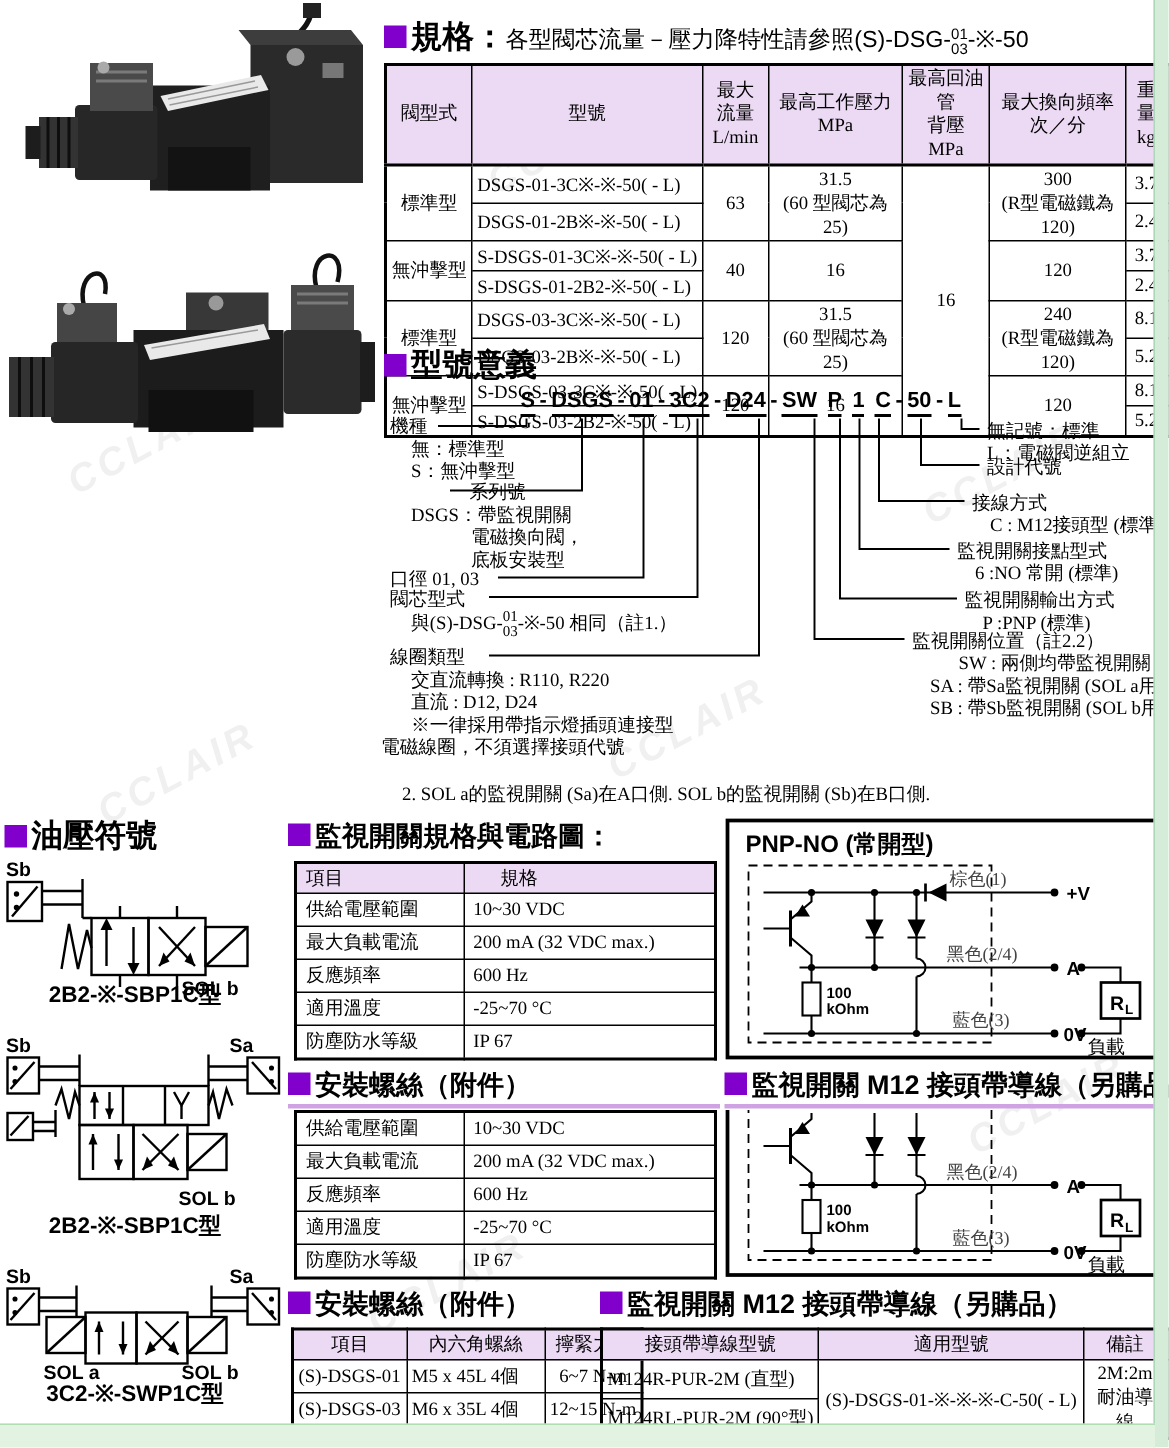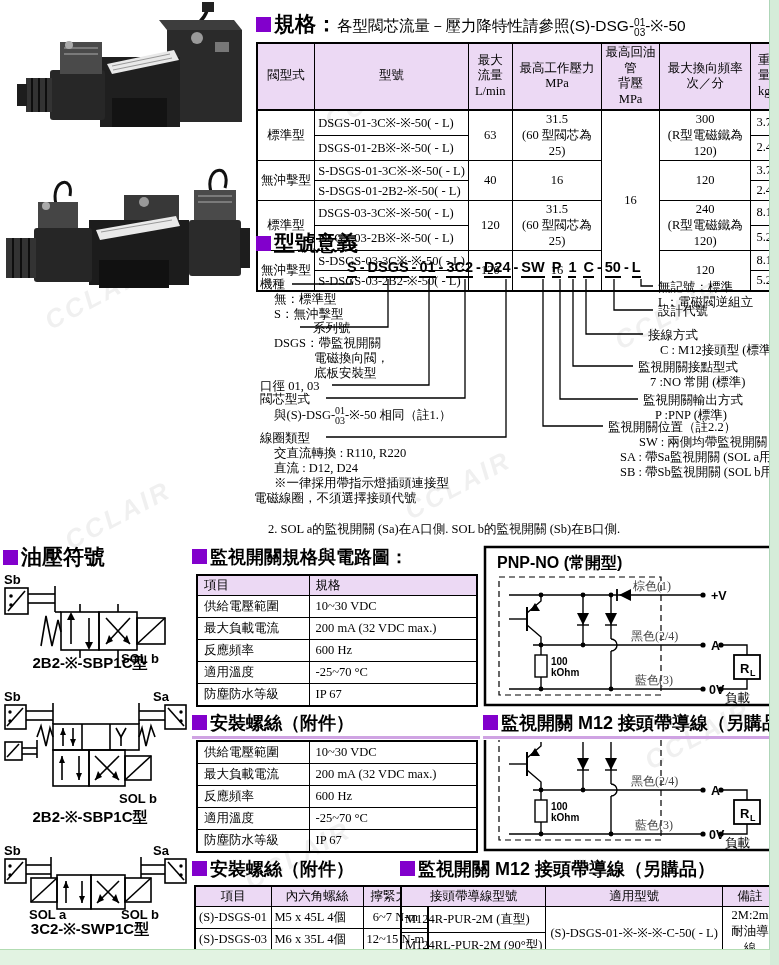--- a/index.html
+++ b/index.html
@@ -223,21 +223,21 @@
     <div class="abs ln" style="left:22px;top:203px;">直流 : D12, D24</div>
     <div class="abs ln" style="left:22px;top:218px;">※一律採用帶指示燈插頭連接型</div>
     <div class="abs ln" style="left:2px;top:233px;">電磁線圈，不須選擇接頭代號</div>
 
     <div class="abs ln" style="left:406px;top:22px;">無記號：標準</div>
     <div class="abs ln" style="left:406px;top:37px;">L：電磁閥逆組立</div>
     <div class="abs ln" style="left:406px;top:46px;">設計代號</div>
     <div class="abs ln" style="left:396px;top:70px;">接線方式</div>
     <div class="abs ln" style="left:408px;top:85px;">C : M12接頭型 (標準)</div>
     <div class="abs ln" style="left:386px;top:102px;">監視開關接點型式</div>
-    <div class="abs ln" style="left:398px;top:117px;">7 :NO 常開 (標準)</div>
+    <div class="abs ln" style="left:398px;top:117px;">6 :NO 常開 (標準)</div>
     <div class="abs ln" style="left:391px;top:135px;">監視開關輸出方式</div>
     <div class="abs ln" style="left:403px;top:150px;">P :PNP (標準)</div>
     <div class="abs ln" style="left:356px;top:162px;">監視開關位置（註2.2）</div>
     <div class="abs ln" style="left:368px;top:177px;margin-left:19px;">SW : 兩側均帶監視開關</div>
     <div class="abs ln" style="left:368px;top:192px;">SA : 帶Sa監視開關 (SOL a用)</div>
     <div class="abs ln" style="left:368px;top:207px;">SB : 帶Sb監視開關 (SOL b用)</div>
 
     <div class="abs ln" style="left:16px;top:264px;">2. SOL a的監視開關 (Sa)在A口側. SOL b的監視開關 (Sb)在B口側.</div>
   </div>
 
@@ -378,21 +378,21 @@
   </div>
 
   <table class="abs t" style="left:196px;top:574px;">
     <colgroup>
         <col style="width:112px">
         <col style="width:168px">
       </colgroup>
     <tbody>
         <tr class="lav">
       <th style="text-align:left;padding-left:6px;">項目</th>
-      <th style="text-align:left;padding-left:6px;">規格</th>
+      <th style="text-align:left;padding-left:24px;">規格</th>
     </tr>
     <tr>
           <td style="padding-left:6px;height:19px;">供給電壓範圍</td>
           <td style="padding-left:6px;">10~30 VDC</td>
         </tr>
     <tr>
           <td style="padding-left:6px;height:19px;">最大負載電流</td>
           <td style="padding-left:6px;">200 mA (32 VDC max.)</td>
         </tr>
     <tr>

